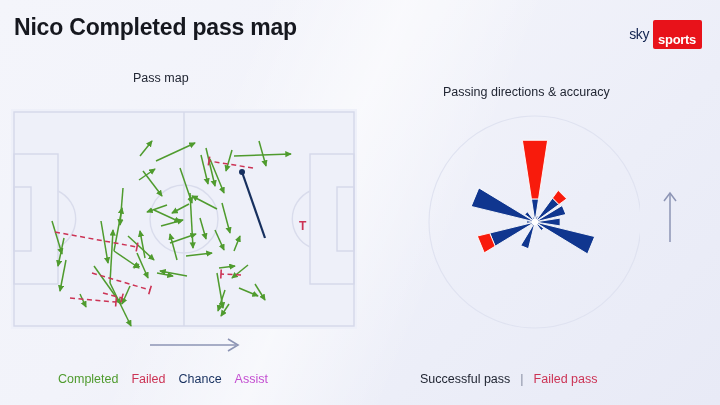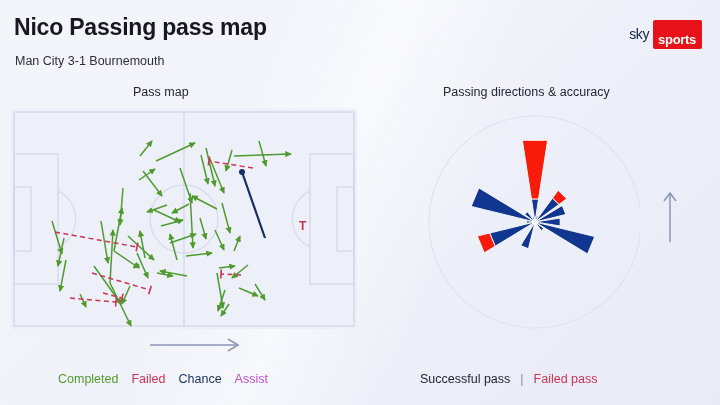--- a/index.html
+++ b/index.html
@@ -38,21 +38,21 @@
     letter-spacing: -0.4px; padding-right: 4px; line-height: 17px;
   }
   #logo-sports {
     font-size: 13px; font-weight: bold; color: #ffffff;
     background: #e8121a; border-radius: 2px;
     padding: 12px 6px 2px 5px; letter-spacing: -0.3px; line-height: 15px;
   }
   .panel-title {
     position: absolute; font-size: 12.5px; color: #222734;
   }
-  #pitch-title { left: 133px; top: 85px; text-align: center; }
+  #pitch-title { left: 133px; top: 71px; text-align: center; }
   #rose-title { left: 443px; top: 85px; text-align: right; }
 
   
   .legend {
     position: absolute; top: 372px;
     font-size: 12.5px; display: flex; gap: 13px; align-items: baseline;
   }
   #legend-left { left: 58px; }
   #legend-right { left: 420px; gap: 10px; }
   .legend-sep { color: #8a90a3; }
@@ -61,22 +61,21 @@
   #pitch-svg { position: absolute; left: 10px; top: 108px; }
   #rose-svg  { position: absolute; left: 400px; top: 98px; }
 </style>
 </head>
 <body>
 
 <div id="root">
 
   <div id="sheen"></div>
 
-  <div id="title">Nico Passing pass map</div>
-  <div id="subtitle">Man City 3-1 Bournemouth</div>
+  <div id="title">Nico Completed pass map</div>
 
   <div id="logo">
     <span id="logo-sky">sky</span>
     <span id="logo-sports">sports</span>
   </div>
 
   <div class="panel-title" id="pitch-title">Pass map</div>
   <div class="panel-title" id="rose-title">Passing directions &amp; accuracy</div>
 
   <svg id="pitch-svg" width="348" height="222" viewBox="0 0 348 222">

